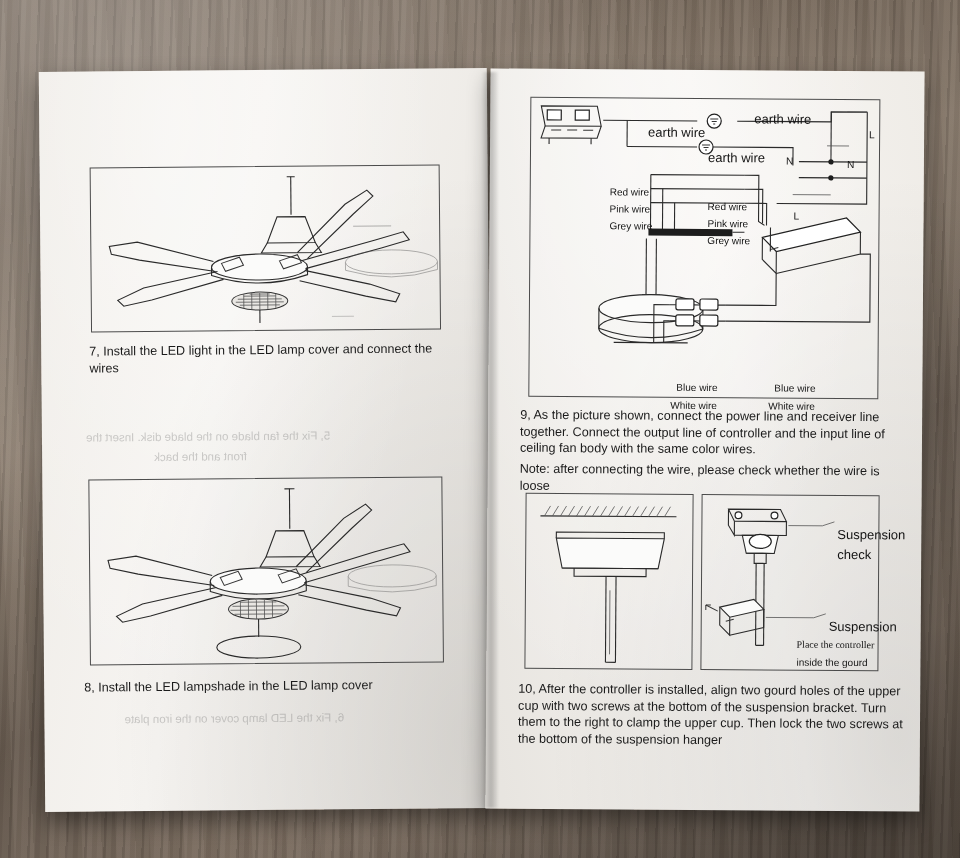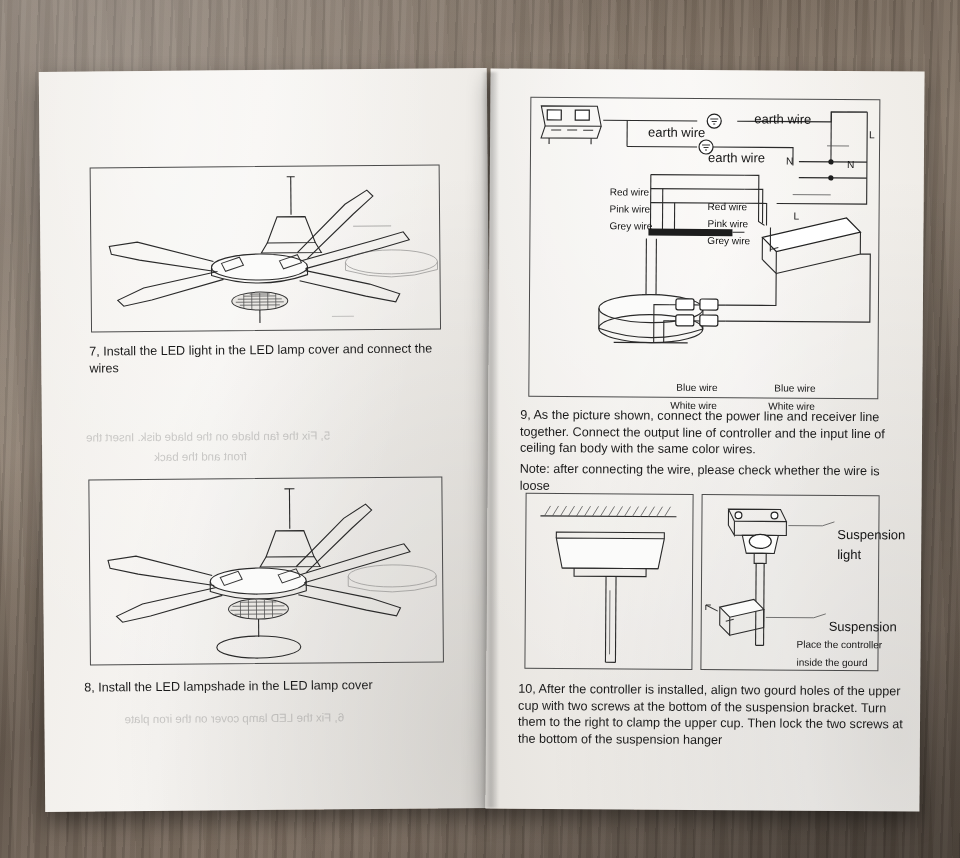--- a/index.html
+++ b/index.html
@@ -432,22 +432,22 @@
 
         <path class="ln2" d="M4 110 L16 116"></path>
         <path class="ln2" d="M4 110 L9 110"></path>
         <path class="ln2" d="M4 110 L4 115"></path>
 
         <path class="lnt" d="M64 122 L112 122 L124 118"></path>
       </svg>
     </div>
 
     <div class="dlabel big" style="left:350px; top:456px;">Suspension</div>
-    <div class="dlabel big" style="left:350px; top:476px;">light</div>
+    <div class="dlabel big" style="left:350px; top:476px;">check</div>
     <div class="dlabel big" style="left:342px; top:548px;">Suspension</div>
-    <div class="dlabel" style="left:310px; top:568px;">Place the controller</div>
+    <div class="dlabel" style="left:310px; top:568px;font-family:Liberation Serif, serif;">Place the controller</div>
     <div class="dlabel" style="left:310px; top:586px;">inside the gourd</div>
 
     <div class="caption" style="left:32px; top:612px; width:386px;">10, After the controller is installed, align two gourd holes of the upper cup with two screws at the bottom of the suspension bracket. Turn them to the right to clamp the upper cup. Then lock the two screws at the bottom of the suspension hanger</div>
   </div>
 
   <div id="spine"></div>
 </div>
 
 </body></html>

